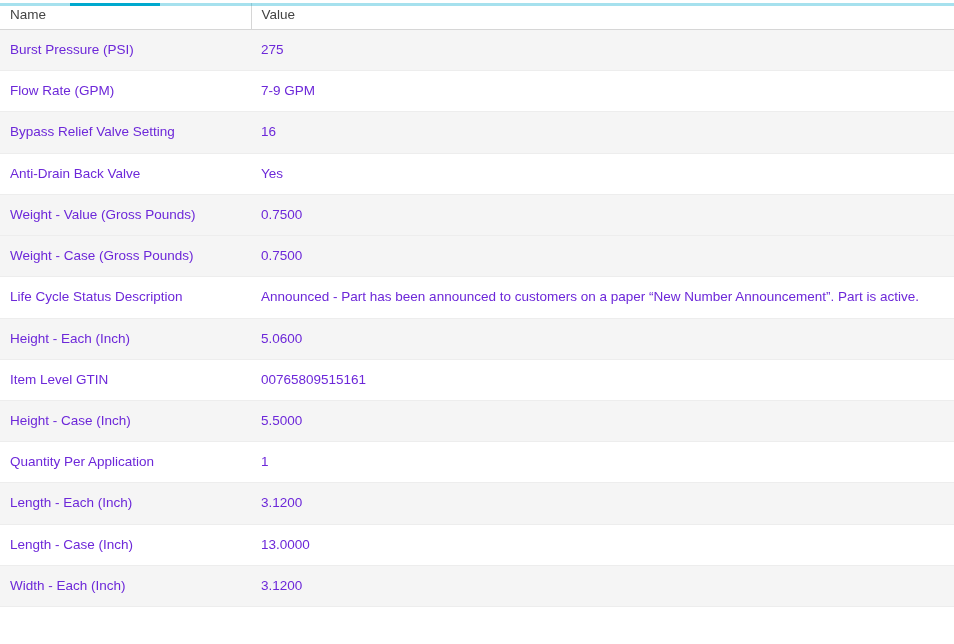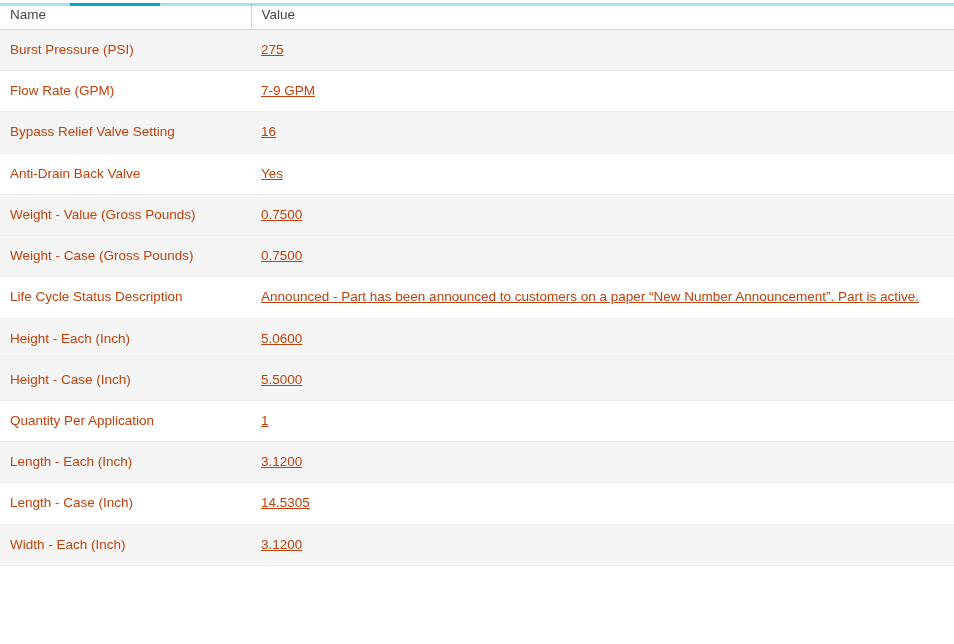--- a/index.html
+++ b/index.html
@@ -53,36 +53,35 @@
     border-bottom: 1px solid #d6d6d6;
     background: #ffffff;
     vertical-align: top;
   }
   table.spec-table thead th.name-head {
     border-right: 1px solid #d6d6d6;
     margin-left: 28px;
   }
   table.spec-table tbody td {
     font-size: 13.5px;
-    color: #c2410c;
+    color: #6d28d9;
     padding: 11px 10px 11px 10px;
     vertical-align: top;
     line-height: 1.35;
     border-bottom: 1px solid #ededed;
   }
   table.spec-table tbody tr.odd td {
     background: #f5f5f5;
   }
   table.spec-table tbody tr.even td {
     background: #ffffff;
     margin-left: 28px;
   }
   td.value-cell {
     padding-left: 10px;
-    text-decoration: underline;
   }
 </style>
 </head>
 <body>
 
 <div class="spec-panel">
   <div class="top-rule"></div>
   <div class="active-tab-underline"></div>
 
   <table class="spec-table">
@@ -122,35 +121,39 @@
         <td class="value-cell">0.7500</td>
       </tr>
       <tr class="even">
         <td>Life Cycle Status Description</td>
         <td class="value-cell">Announced - Part has been announced to customers on a paper “New Number Announcement”. Part is active.</td>
       </tr>
       <tr class="odd">
         <td>Height - Each (Inch)</td>
         <td class="value-cell">5.0600</td>
       </tr>
+      <tr class="even">
+        <td>Item Level GTIN</td>
+        <td class="value-cell">00765809515161</td>
+      </tr>
       <tr class="odd">
         <td>Height - Case (Inch)</td>
         <td class="value-cell">5.5000</td>
       </tr>
       <tr class="even">
         <td>Quantity Per Application</td>
         <td class="value-cell">1</td>
       </tr>
       <tr class="odd">
         <td>Length - Each (Inch)</td>
         <td class="value-cell">3.1200</td>
       </tr>
       <tr class="even">
         <td>Length - Case (Inch)</td>
-        <td class="value-cell">14.5305</td>
+        <td class="value-cell">13.0000</td>
       </tr>
       <tr class="odd">
         <td>Width - Each (Inch)</td>
         <td class="value-cell">3.1200</td>
       </tr>
 
     </tbody>
   </table>
 </div>
 

